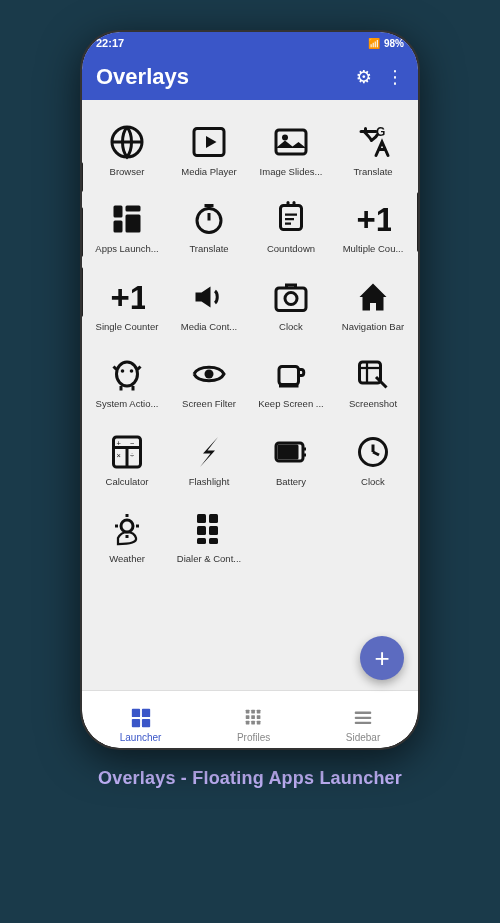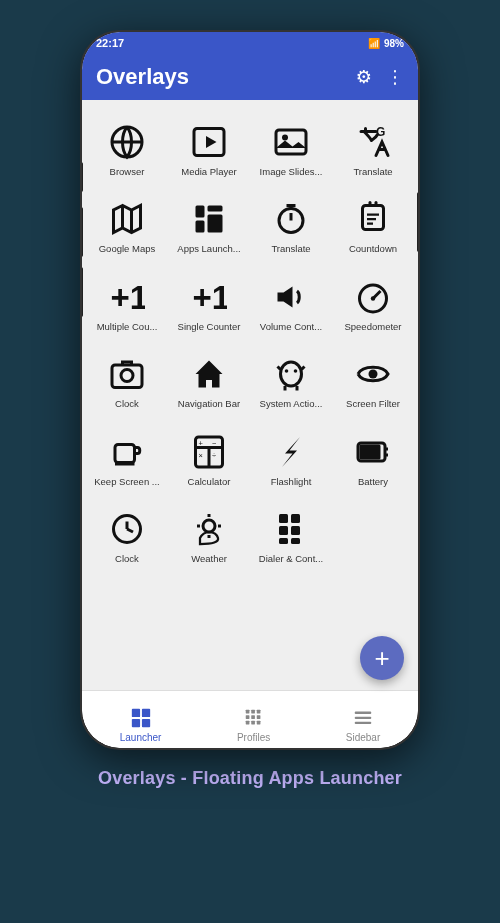--- a/index.html
+++ b/index.html
@@ -268,30 +268,20 @@
               <svg viewBox="0 0 24 24">
                 <path d="M4 5h10M7 5V3M11 11c-1-2-3-4-5-6M11 11c1-1 3-2 4-4M14 21l4-9 4 9M15.9 17h4.2" fill="none" stroke="#111" stroke-width="2" stroke-linecap="round"></path>
                 <text x="14" y="8" font-size="8" fill="#111" font-family="Arial" font-weight="bold">G</text>
               </svg>
             </div>
             <span class="app-label">Translate</span>
           </div>
           <div class="app-item">
             <div class="app-icon">
               <svg viewBox="0 0 24 24">
-                <path d="M9 3L3 6v15l6-3 6 3 6-3V3l-6 3-6-3z" fill="none" stroke="#111" stroke-width="2"></path>
-                <line x1="9" y1="3" x2="9" y2="18" stroke="#111" stroke-width="2"></line>
-                <line x1="15" y1="6" x2="15" y2="21" stroke="#111" stroke-width="2"></line>
-              </svg>
-            </div>
-            <span class="app-label">Google Maps</span>
-          </div>
-          <div class="app-item">
-            <div class="app-icon">
-              <svg viewBox="0 0 24 24">
                 <rect x="3" y="3" width="6" height="8" rx="1"></rect>
                 <rect x="3" y="13" width="6" height="8" rx="1"></rect>
                 <rect x="11" y="3" width="10" height="4" rx="1"></rect>
                 <rect x="11" y="9" width="10" height="12" rx="1"></rect>
               </svg>
             </div>
             <span class="app-label">Apps Launch...</span>
           </div>
           <div class="app-item">
             <div class="app-icon">
@@ -333,31 +323,21 @@
             </div>
             <span class="app-label">Single Counter</span>
           </div>
           <div class="app-item">
             <div class="app-icon">
               <svg viewBox="0 0 24 24">
                 <polygon points="3,9 3,15 7,15 13,19 13,5 7,9"></polygon>
                 <path d="M16 8 C18 9.5 18 14.5 16 16" fill="none" stroke="#111" stroke-width="2"></path>
               </svg>
             </div>
-            <span class="app-label">Volume Cont...</span>
-          </div>
-          <div class="app-item">
-            <div class="app-icon">
-              <svg viewBox="0 0 24 24">
-                <circle cx="12" cy="13" r="9" fill="none" stroke="#111" stroke-width="2"></circle>
-                <line x1="12" y1="13" x2="17" y2="8" stroke="#111" stroke-width="2"></line>
-                <circle cx="12" cy="13" r="1.5"></circle>
-              </svg>
-            </div>
-            <span class="app-label">Speedometer</span>
+            <span class="app-label">Media Cont...</span>
           </div>
           <div class="app-item">
             <div class="app-icon">
               <svg viewBox="0 0 24 24">
                 <rect x="2" y="6" width="20" height="15" rx="2" fill="none" stroke="#111" stroke-width="2"></rect>
                 <circle cx="12" cy="13" r="4" fill="none" stroke="#111" stroke-width="2"></circle>
                 <path d="M9 6 L9 4 L15 4 L15 6" fill="none" stroke="#111" stroke-width="2"></path>
               </svg>
             </div>
             <span class="app-label">Clock</span>
@@ -395,20 +375,31 @@
           </div>
           <div class="app-item">
             <div class="app-icon">
               <svg viewBox="0 0 24 24">
                 <rect x="4" y="7" width="13" height="12" rx="2" fill="none" stroke="#111" stroke-width="2"></rect>
                 <path d="M17 9 L19 9 C21 9 21 13 19 13 L17 13" fill="none" stroke="#111" stroke-width="2"></path>
                 <line x1="4" y1="20" x2="17" y2="20" stroke="#111" stroke-width="2"></line>
               </svg>
             </div>
             <span class="app-label">Keep Screen ...</span>
+          </div>
+          <div class="app-item">
+            <div class="app-icon">
+              <svg viewBox="0 0 24 24">
+                <rect x="3" y="4" width="14" height="14" rx="2" fill="none" stroke="#111" stroke-width="2"></rect>
+                <line x1="3" y1="8" x2="17" y2="8" stroke="#111" stroke-width="1.5"></line>
+                <line x1="8" y1="4" x2="8" y2="18" stroke="#111" stroke-width="1.5"></line>
+                <line x1="14" y1="14" x2="21" y2="21" stroke="#111" stroke-width="2"></line>
+              </svg>
+            </div>
+            <span class="app-label">Screenshot</span>
           </div>
           <div class="app-item">
             <div class="app-icon">
               <svg viewBox="0 0 24 24">
                 <rect x="3" y="2" width="18" height="20" rx="2" fill="none" stroke="#111" stroke-width="2"></rect>
                 <line x1="3" y1="9" x2="21" y2="9" stroke="#111" stroke-width="2"></line>
                 <line x1="12" y1="9" x2="12" y2="22" stroke="#111" stroke-width="2"></line>
                 <text x="5" y="8" font-size="5" fill="#111">+</text>
                 <text x="14" y="8" font-size="5" fill="#111">−</text>
                 <text x="5" y="16" font-size="5" fill="#111">×</text>

